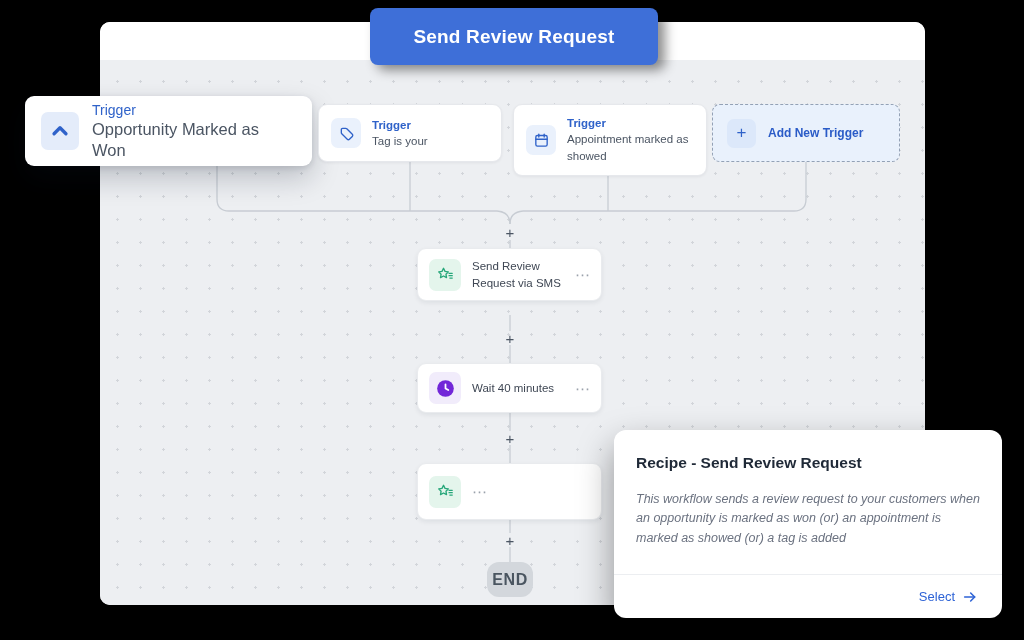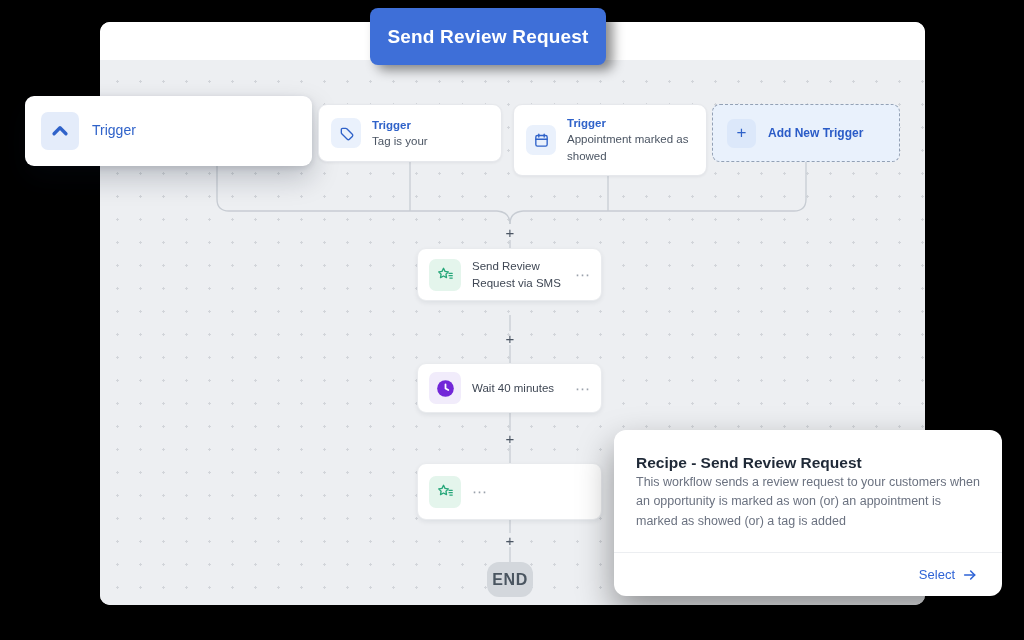--- a/index.html
+++ b/index.html
@@ -8,21 +8,21 @@
 
   
   .window{position:absolute;left:100px;top:22px;width:825px;height:583px;
     background:#fff;border-radius:10px;overflow:hidden;}
   .window-topbar{position:absolute;left:0;top:0;right:0;height:38px;background:#fff;}
   .canvas{position:absolute;left:0;top:38px;right:0;bottom:0;background:#edeff2;
     background-image:radial-gradient(circle,#d2d5da 1.1px,rgba(0,0,0,0) 1.3px);
     background-size:23px 23px;background-position:6px 10px;}
 
   
-  .title-btn{position:absolute;left:370px;top:8px;width:236px;height:57px;
+  .title-btn{position:absolute;left:370px;top:8px;width:288px;height:57px;
     background:#3e6fd8;border-radius:8px;display:flex;align-items:center;justify-content:center;
     color:#fff;font-size:19px;font-weight:600;letter-spacing:.2px;
     box-shadow:7px 5px 12px rgba(0,0,0,0.45);}
 
   
   svg.connectors{position:absolute;left:0;top:0;width:1024px;height:640px;pointer-events:none;}
   .conn{fill:none;stroke:#c7ccd3;stroke-width:1.3px;}
 
   .plus-node{position:absolute;width:18px;height:18px;margin-left:-9px;margin-top:-9px;
     display:flex;align-items:center;justify-content:center;color:#4b5563;font-size:15px;
@@ -64,25 +64,25 @@
   #action-email{left:417px;top:463px;width:185px;height:57px;}
   .green-bg{background:#e4f5ec;}
   .purple-bg{background:#f1ecfb;}
 
   
   .end-pill{position:absolute;left:487px;top:562px;width:46px;height:35px;background:#d3d7dc;
     border-radius:12px;display:flex;align-items:center;justify-content:center;
     color:#4a5560;font-size:16px;font-weight:600;letter-spacing:.6px;}
 
   
-  .recipe{position:absolute;left:614px;top:430px;width:388px;height:166px;background:#fff;
+  .recipe{position:absolute;left:614px;top:430px;width:388px;height:188px;background:#fff;
     border-radius:12px;box-shadow:0 16px 36px rgba(0,0,0,.4);}
   .recipe-body{padding:24px 22px 0 22px;}
   .recipe-title{color:#1f2937;font-size:15.5px;font-weight:700;}
-  .recipe-desc{margin-top:1px;color:#6b7280;font-size:12.5px;line-height:1.55;}
+  .recipe-desc{margin-top:18px;color:#6b7280;font-size:12.5px;line-height:1.55;font-style:italic;}
   .recipe-footer{position:absolute;left:0;right:0;bottom:0;height:44px;border-top:1px solid #eceef1;
     display:flex;align-items:center;justify-content:flex-end;padding:0 24px;gap:8px;}
   .select-link{color:#2e63d6;font-size:13px;font-weight:400;display:flex;align-items:center;gap:7px;cursor:pointer;}
 </style>
 </head>
 <body>
 
 <div id="stage">
 
   <div class="window">
@@ -111,20 +111,21 @@
   </div>
 
   <div class="card trigger-main">
     <div class="iconbox">
       <svg width="22" height="22" viewBox="0 0 24 24">
           <path d="M5.5 15 L12 8.5 L18.5 15" fill="none" stroke="#2f62c9" stroke-width="3.6" stroke-linecap="round" stroke-linejoin="round"></path>
         </svg>
     </div>
     <div>
       <div class="t-label">Trigger</div>
+      <div class="t-name">Opportunity Marked as Won</div>
     </div>
   </div>
 
   <div class="card trigger-sm" id="trigger-tag">
     <div class="iconbox">
       <svg width="17" height="17" viewBox="0 0 24 24">
           <path d="M20.2 13.1 L12.4 5.3 A2.2 2.2 0 0 0 10.9 4.7 H6.4 A1.7 1.7 0 0 0 4.7 6.4 v4.5 c0 .6.2 1.1.6 1.5 l7.8 7.8 a2.1 2.1 0 0 0 3 0 l4.1-4.1 a2.1 2.1 0 0 0 0-3 z" fill="none" stroke="#2f62c9" stroke-width="1.9" stroke-linejoin="round"></path>
         </svg>
     </div>
     <div>

